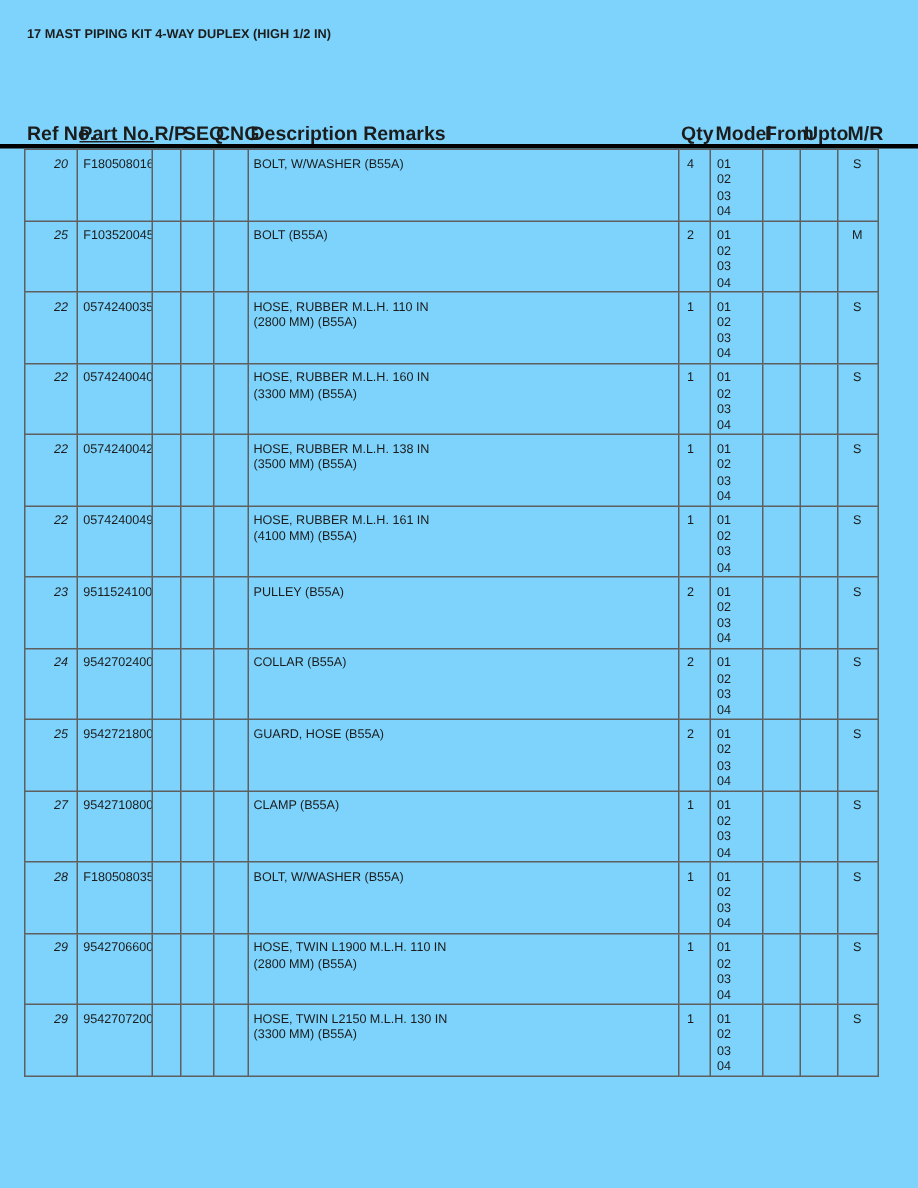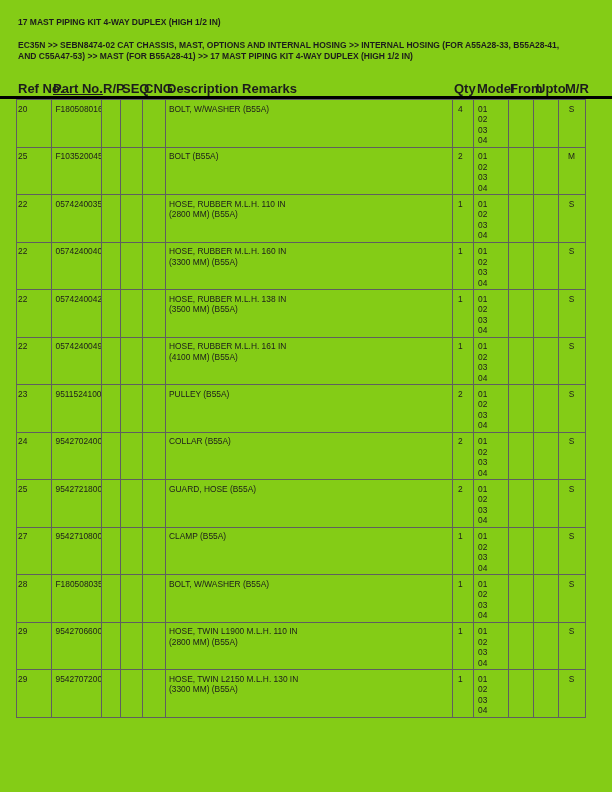--- a/index.html
+++ b/index.html
@@ -3,21 +3,21 @@
 <meta charset="utf-8">
 <style>
   * { margin:0; padding:0; box-sizing:border-box; }
   html,body { width:612px; height:792px; }
   body {
     font-family:"Liberation Sans", sans-serif;
     background:#ffffff;
     color:#1c1c1c;
     position:relative;
   }
-  .page { position:absolute; left:0; top:0; width:612px; height:792px; background:#84cc16; overflow:hidden; }
+  .page { position:absolute; left:0; top:0; width:612px; height:792px; background:#7dd3fc; overflow:hidden; }
 
   .title {
     position:absolute; left:18px; top:17px;
     font-size:8.5px; font-weight:bold; white-space:nowrap;
   }
   .breadcrumb {
     position:absolute; left:18px; top:40px; width:580px;
     font-size:8.5px; font-weight:bold; line-height:11.4px;
   }
   .bc-line { white-space:nowrap; }
@@ -45,35 +45,31 @@
   }
   table.grid { border-collapse:collapse; table-layout:fixed; width:570px; }
   .grid tr  { height:47.5px; }
   .grid td {
     border:1px solid var(--grid-color, #5f5f5f);
     vertical-align:top;
     font-size:8.4px; line-height:10.5px;
     padding:3.5px 1px 0 4px;
     overflow:hidden; white-space:nowrap;
   }
-  .grid td.col-ref  { padding-left:1px; }
+  .grid td.col-ref  { padding-left:19px;font-style:italic; }
   .grid td.col-part { padding-left:3.5px; }
   .grid td.col-desc { padding-left:3px; }
   .grid td.col-qty  { padding-left:5px; }
   .grid td.col-mr   { text-align:center; padding-left:0; }
 </style>
 </head>
 <body>
 
 <div class="page">
   <div class="title">17 MAST PIPING KIT 4-WAY DUPLEX (HIGH 1/2 IN)</div>
-  <div class="breadcrumb">
-      <div class="bc-line">EC35N &gt;&gt; SEBN8474-02 CAT CHASSIS, MAST, OPTIONS AND INTERNAL HOSING &gt;&gt; INTERNAL HOSING (FOR A55A28-33, B55A28-41,</div>
-      <div class="bc-line">AND C55A47-53) &gt;&gt; MAST (FOR B55A28-41) &gt;&gt; 17 MAST PIPING KIT 4-WAY DUPLEX (HIGH 1/2 IN)</div>
-    </div>
   <div class="header-row">
       <div class="hcell col-ref" style="width: 35px;">Ref No.</div>
       <div class="hcell col-part" style="width: 50px; text-decoration: underline;">Part No.</div>
       <div class="hcell col-rp" style="width: 19px; margin-top: 10px;">R/P</div>
       <div class="hcell col-seq" style="width: 22px;">SEQ</div>
       <div class="hcell col-cng" style="width: 23px;">CNG</div>
       <div class="hcell col-desc" style="width: 287px;">Description Remarks</div>
       <div class="hcell col-qty" style="width: 21px;">Qty</div>
       <div class="hcell col-model" style="width: 35px;">Model</div>
       <div class="hcell col-from" style="width: 25px;">From</div>

